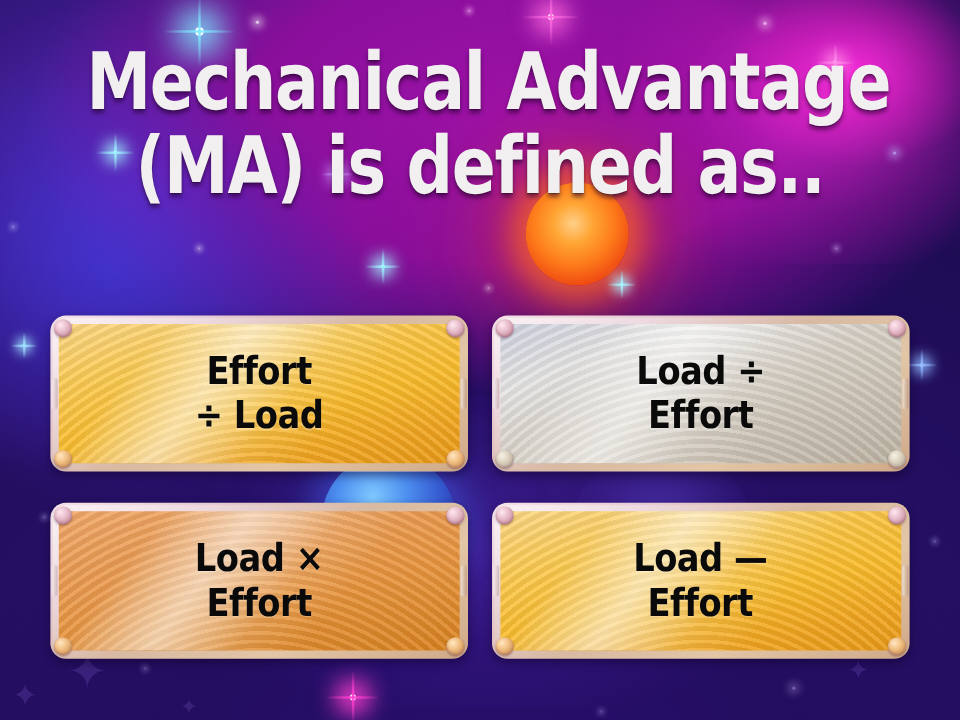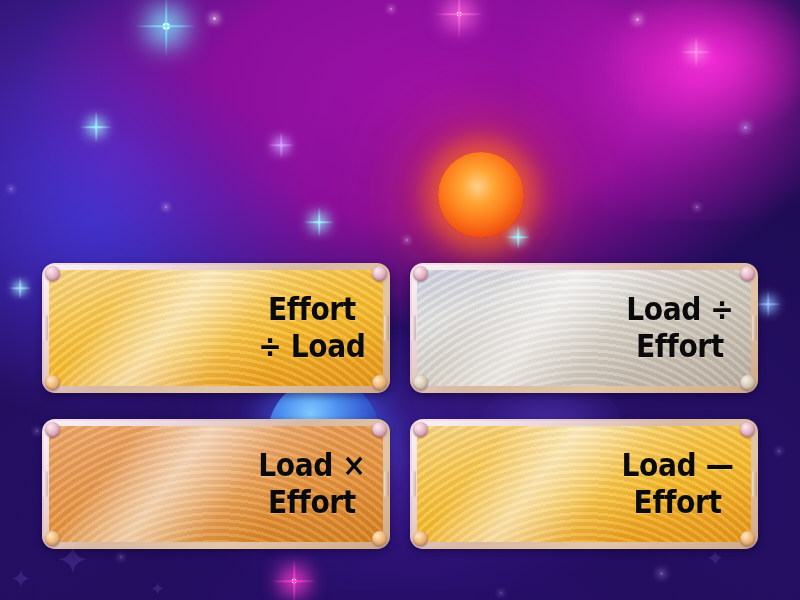--- a/index.html
+++ b/index.html
@@ -142,21 +142,21 @@
   .answer .frame-inner-shade {
     position:absolute; inset:2px;
     border-radius:11px;
     background:linear-gradient(150deg, rgba(255,255,255,.55) 0%, rgba(255,255,255,0) 45%);
   }
   
   .answer .face {
     position:absolute; inset:7px;
     border-radius:8px;
     overflow:hidden;
-    display:flex; align-items:center; justify-content:flex-end;
+    display:flex; align-items:center; justify-content:center;
   }
   
   .answer .face::after {
     content:"";
     position:absolute; left:-30%; top:-60%;
     width:160%; height:160%;
     background:linear-gradient(128deg, rgba(255,255,255,0) 36%, rgba(255,255,255,.34) 47%, rgba(255,255,255,.06) 58%, rgba(255,255,255,0) 66%);
     pointer-events:none;
   }
   
@@ -307,20 +307,24 @@
       <div class="dot" style="left: 660px; top: 572px; width: 3px; height: 3px; background: rgba(210, 180, 255, 0.45); box-shadow: rgba(210, 180, 255, 0.45) 0px 0px 7.2px 2.7px;"></div>
       <div class="dot" style="left: 500px; top: 592px; width: 2px; height: 2px; background: rgba(200, 180, 255, 0.35); box-shadow: rgba(200, 180, 255, 0.35) 0px 0px 4.8px 1.8px;"></div>
       <div class="dot" style="left: 120px; top: 556px; width: 2px; height: 2px; background: rgba(210, 190, 255, 0.35); box-shadow: rgba(210, 190, 255, 0.35) 0px 0px 4.8px 1.8px;"></div>
       <div class="dot" style="left: 778px; top: 450px; width: 2px; height: 2px; background: rgba(190, 180, 255, 0.4); box-shadow: rgba(190, 180, 255, 0.4) 0px 0px 4.8px 1.8px;"></div>
       <div class="ghost-star" style="left: 56px; top: 540px; font-size: 40px;">✦</div>
       <div class="ghost-star" style="left: 10px; top: 566px; font-size: 26px;">✦</div>
       <div class="ghost-star" style="left: 150px; top: 580px; font-size: 18px;">✦</div>
       <div class="ghost-star" style="left: 706px; top: 548px; font-size: 22px;">✦</div>
     </div>
 
+  <div id="title">
+    <span class="line">Mechanical Advantage</span>
+    <span class="line">(MA) is defined as..</span>
+  </div>
 
   <div id="answers">
 
     <div class="answer gold-btn">
       <div class="frame"></div>
       <div class="frame-inner-shade"></div>
       <div class="face gold"></div>
       <div class="rivet tl"></div>
       <div class="rivet tr"></div>
       <div class="rivet bl"></div>

